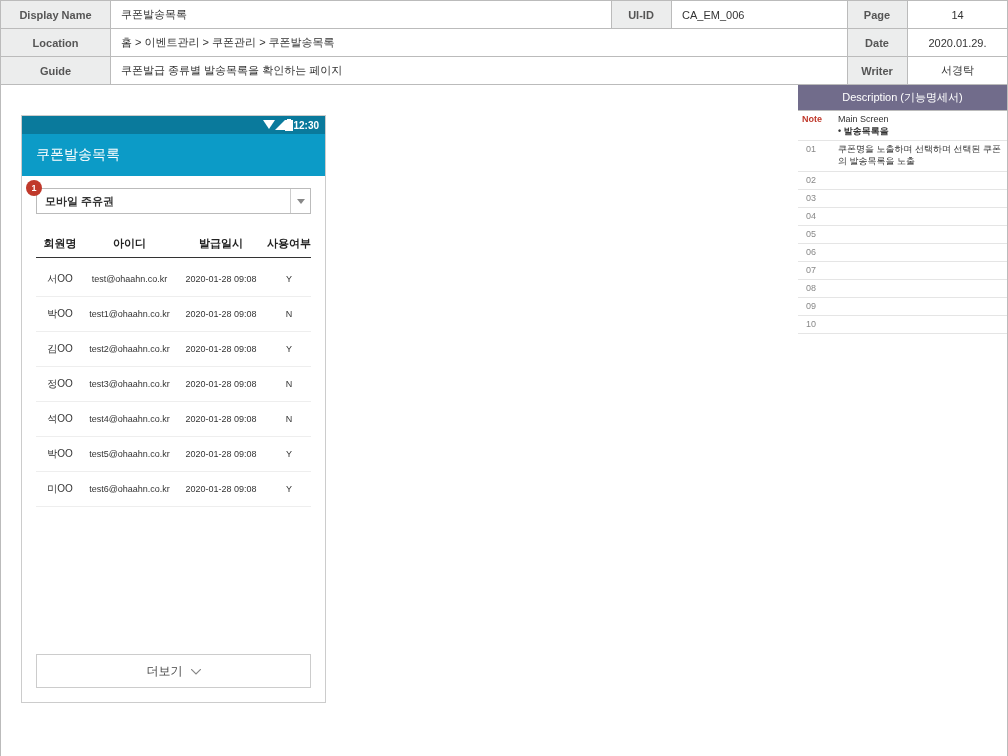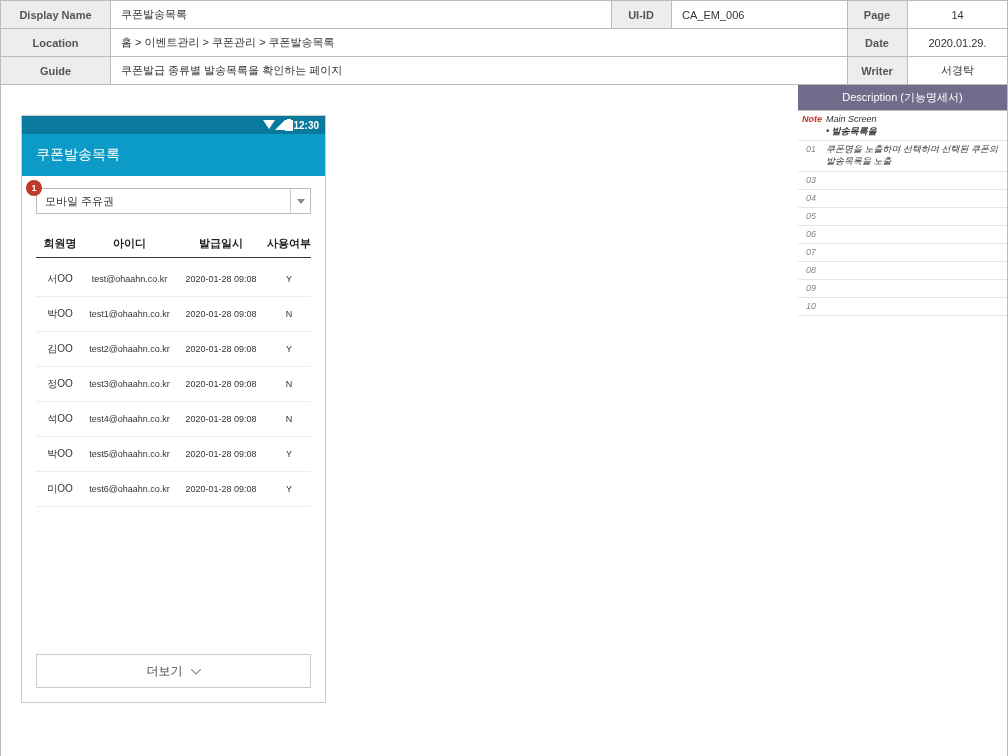--- a/index.html
+++ b/index.html
@@ -64,22 +64,21 @@
     font-size: 11px;
     border-bottom: 1px solid #bbb;
   }
   .desc-row {
     display: flex;
     border-bottom: 1px solid #e5e5e5;
     font-size: 9px;
     min-height: 18px;
     align-items: flex-start;
     padding: 3px 4px;
-    gap: 6px;
-    font-style: italic;
+    gap: 18px;
   }
   .desc-num {
     width: 18px;
     flex-shrink: 0;
     text-align: center;
     color: #888;
   }
   .desc-num.note { color: #c0392b; font-weight: bold; }
   .desc-text { flex: 1; line-height: 1.3; color: #333; }
   .desc-text strong { font-weight: bold; }
@@ -123,20 +122,21 @@
   }
   .select-box {
     border: 1px solid #bbb;
     height: 26px;
     display: flex;
     align-items: center;
     padding: 0 8px;
     font-size: 11px;
     color: #333;
     justify-content: space-between;
+    font-weight: bold;
   }
   .select-box .drop {
     border-left: 1px solid #ccc;
     height: 100%;
     width: 20px;
     display: flex;
     align-items: center;
     justify-content: center;
     margin-right: -8px;
   }
@@ -328,20 +328,24 @@
       <div class="desc-text">
         <span>Main Screen</span><br>
         <strong>• 발송목록을</strong>
       </div>
     </div>
     <div class="desc-row">
         <div class="desc-num">01</div>
         <div class="desc-text">쿠폰명을 노출하며 선택하며 선택된 쿠폰의 발송목록을 노출</div>
       </div>
     <div class="desc-row">
+        <div class="desc-num">02</div>
+        <div class="desc-text"></div>
+      </div>
+    <div class="desc-row">
         <div class="desc-num">03</div>
         <div class="desc-text"></div>
       </div>
     <div class="desc-row">
         <div class="desc-num">04</div>
         <div class="desc-text"></div>
       </div>
     <div class="desc-row">
         <div class="desc-num">05</div>
         <div class="desc-text"></div>

